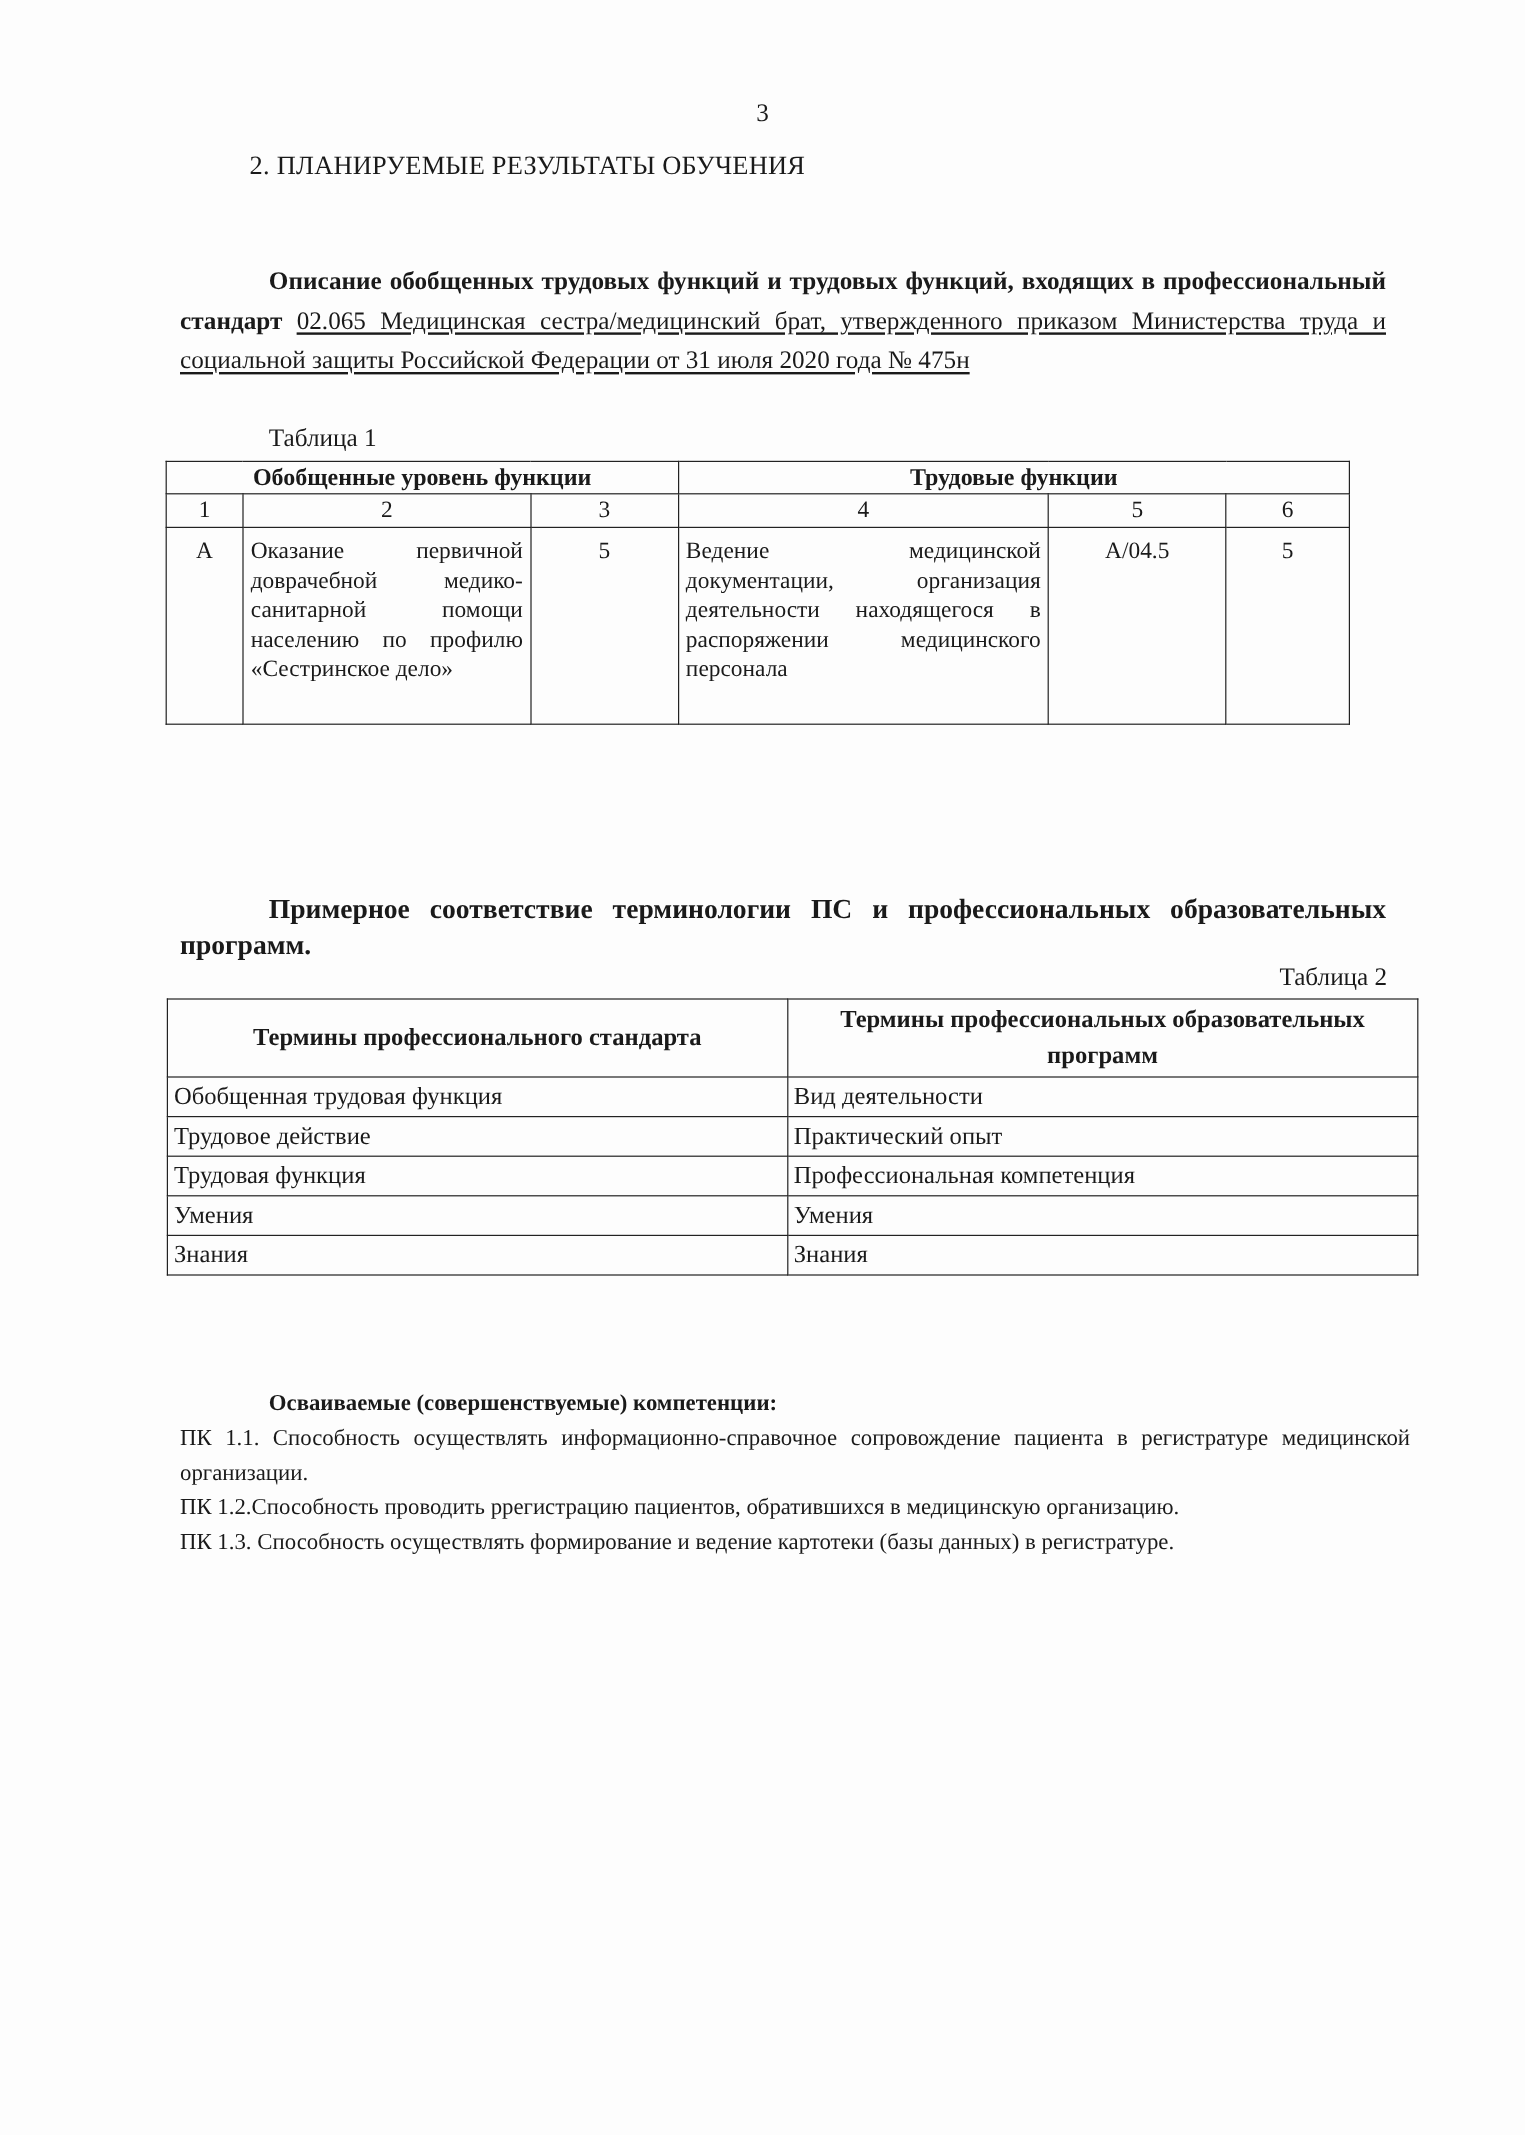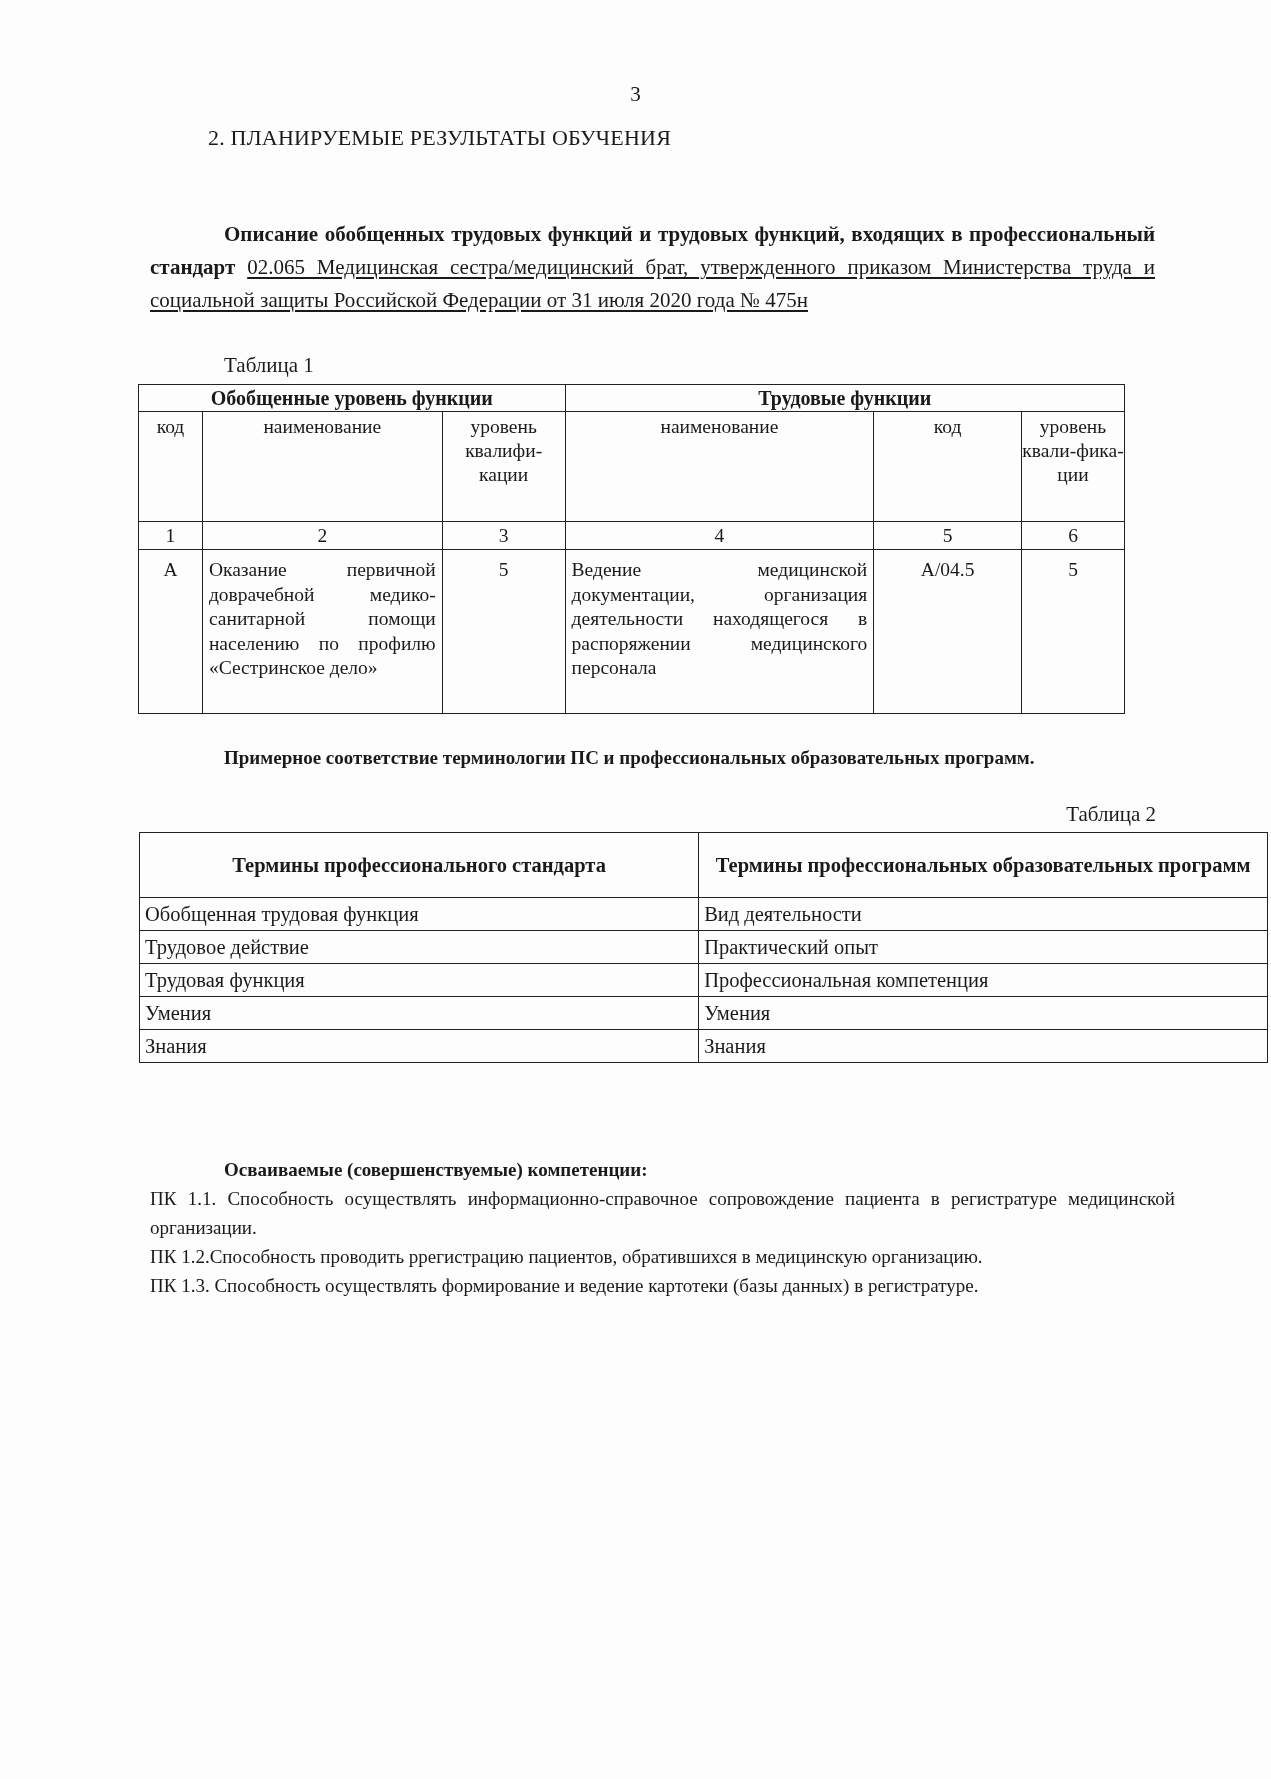--- a/index.html
+++ b/index.html
@@ -29,26 +29,26 @@
   .t1 { top: 384px; left: 138px; width: 987px; }
   .t1 .grp th { font-weight: bold; height: 26px; line-height: 26px; font-size: 20px; }
   .t1 .hdr td { height: 106px; text-align: center; line-height: 24px; padding-top: 3px; }
   .t1 .nums td { height: 27px; text-align: center; line-height: 27px; }
   .t1 .row td { height: 155px; line-height: 24.5px; padding-top: 8px; }
   .t1 .c { text-align: center; }
   .t1 .j { text-align: justify; text-align-last: left; padding-left: 6px; padding-right: 6px; }
 
   .heading2 {
     top: 743px; left: 150px; width: 1005px;
-    font-size: 19px; line-height: 30px; font-weight: bold; text-align: justify;
+    font-size: 23px; line-height: 30px; font-weight: bold; text-align: justify;
   }
   .heading2 .first { text-indent: 74px; margin: 0; }
   .caption2 { top: 802px; right: 115px; font-size: 21px; margin-left: 18px; }
 
-  .t2 { top: 832px; left: 139px; width: 1129px; font-size: 20.5px; }
+  .t2 { top: 832px; left: 139px; width: 1043px; font-size: 20.5px; }
   .t2 th { font-weight: bold; height: 64px; text-align: center; vertical-align: middle; line-height: 30px; }
   .t2 td { height: 32px; line-height: 32px; padding-left: 5px; vertical-align: middle; }
 
   .comp {
     top: 1155px; left: 150px; width: 1025px;
     font-size: 19px; line-height: 29px;
   }
   .comp .title { font-weight: bold; padding-left: 74px; }
   .comp .item { text-align: justify; margin: 0; }
 </style>
@@ -70,28 +70,20 @@
       <col style="width:240px">
       <col style="width:123px">
     <col style="width:309px">
       <col style="width:148px">
       <col style="width:103px">
   </colgroup>
   <tbody>
       <tr class="grp">
     <th colspan="3">Обобщенные уровень функции</th>
     <th colspan="3">Трудовые функции</th>
-  </tr>
-  <tr class="hdr">
-    <td>код</td>
-    <td>наименование</td>
-    <td>уровень квалифи-кации</td>
-    <td>наименование</td>
-    <td>код</td>
-    <td>уровень квали-фика-ции</td>
   </tr>
   <tr class="nums">
     <td>1</td>
     <td>2</td>
     <td>3</td>
     <td>4</td>
     <td>5</td>
     <td>6</td>
   </tr>
   <tr class="row">

